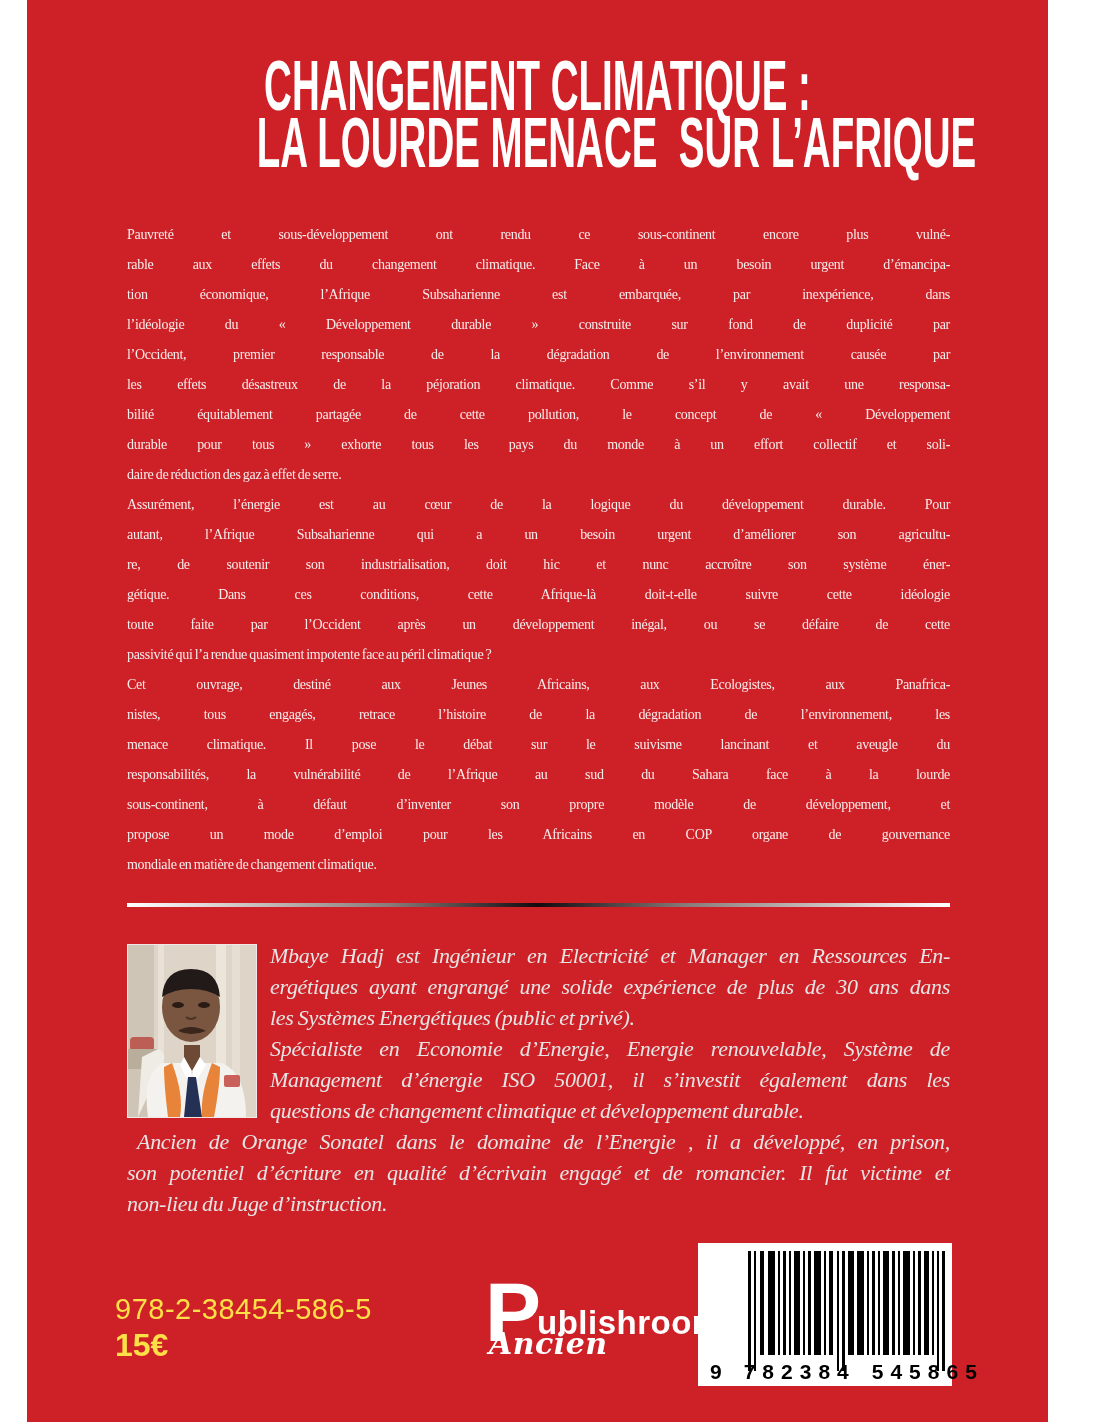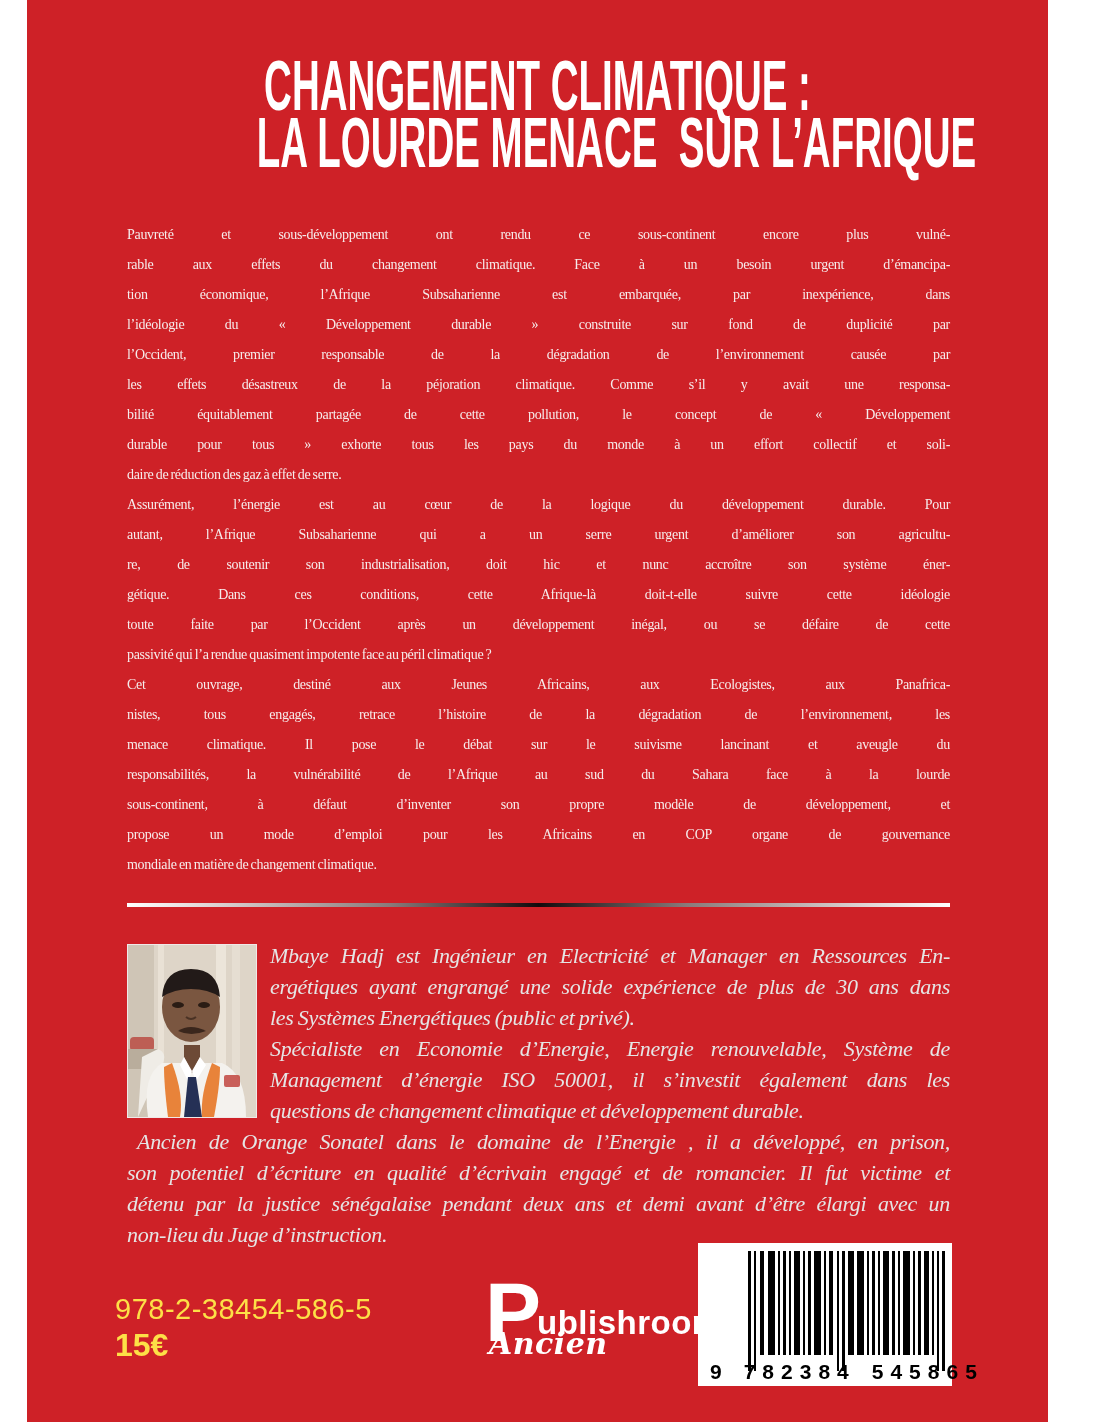--- a/index.html
+++ b/index.html
@@ -85,21 +85,21 @@
       <div class="line">tion économique, l’Afrique Subsaharienne est embarquée, par inexpérience, dans</div>
       <div class="line">l’idéologie du « Développement durable » construite sur fond de duplicité par</div>
       <div class="line">l’Occident, premier responsable de la dégradation de l’environnement causée par</div>
       <div class="line">les effets désastreux de la péjoration climatique. Comme s’il y avait une responsa-</div>
       <div class="line">bilité équitablement partagée de cette pollution, le concept de « Développement</div>
       <div class="line">durable pour tous » exhorte tous les pays du monde à un effort collectif et soli-</div>
       <div class="line last">daire de réduction des gaz à effet de serre.</div>
     </div>
     <div>
       <div class="line">Assurément, l’énergie est au cœur de la logique du développement durable. Pour</div>
-      <div class="line">autant, l’Afrique Subsaharienne qui a un serre urgent d’améliorer son agricultu-</div>
+      <div class="line">autant, l’Afrique Subsaharienne qui a un besoin urgent d’améliorer son agricultu-</div>
       <div class="line">re, de soutenir son industrialisation, doit hic et nunc accroître son système éner-</div>
       <div class="line">gétique. Dans ces conditions, cette Afrique-là doit-t-elle suivre cette idéologie</div>
       <div class="line">toute faite par l’Occident après un développement inégal, ou se défaire de cette</div>
       <div class="line last">passivité qui l’a rendue quasiment impotente face au péril climatique ?</div>
     </div>
     <div>
       <div class="line">Cet ouvrage, destiné aux Jeunes Africains, aux Ecologistes, aux Panafrica-</div>
       <div class="line">nistes, tous engagés, retrace l’histoire de la dégradation de l’environnement, les</div>
       <div class="line">menace climatique. Il pose le débat sur le suivisme lancinant et aveugle du</div>
       <div class="line">responsabilités, la vulnérabilité de l’Afrique au sud du Sahara face à la lourde</div>
@@ -144,21 +144,20 @@
       <div class="line ml last">les Systèmes Energétiques (public et privé).</div>
     </div>
     <div>
       <div class="line ml">Spécialiste en Economie d’Energie, Energie renouvelable, Système de</div>
       <div class="line ml">Management d’énergie ISO 50001, il s’investit également dans les</div>
       <div class="line ml last">questions de changement climatique et développement durable.</div>
     </div>
     <div>
       <div class="line" style="text-indent:10px;">Ancien de Orange Sonatel dans le domaine de l’Energie , il a développé, en prison,</div>
       <div class="line">son potentiel d’écriture en qualité d’écrivain engagé et de romancier. Il fut victime et</div>
-      <div class="line">détenu par la justice sénégalaise pendant deux ans et demi avant d’être élargi avec un</div>
       <div class="line last">non-lieu du Juge d’instruction.</div>
     </div>
   </div>
 
   <div class="isbn-block">
     <div class="isbn">978-2-38454-586-5</div>
     <div class="price">15€</div>
   </div>
 
   <div class="pub-logo">

